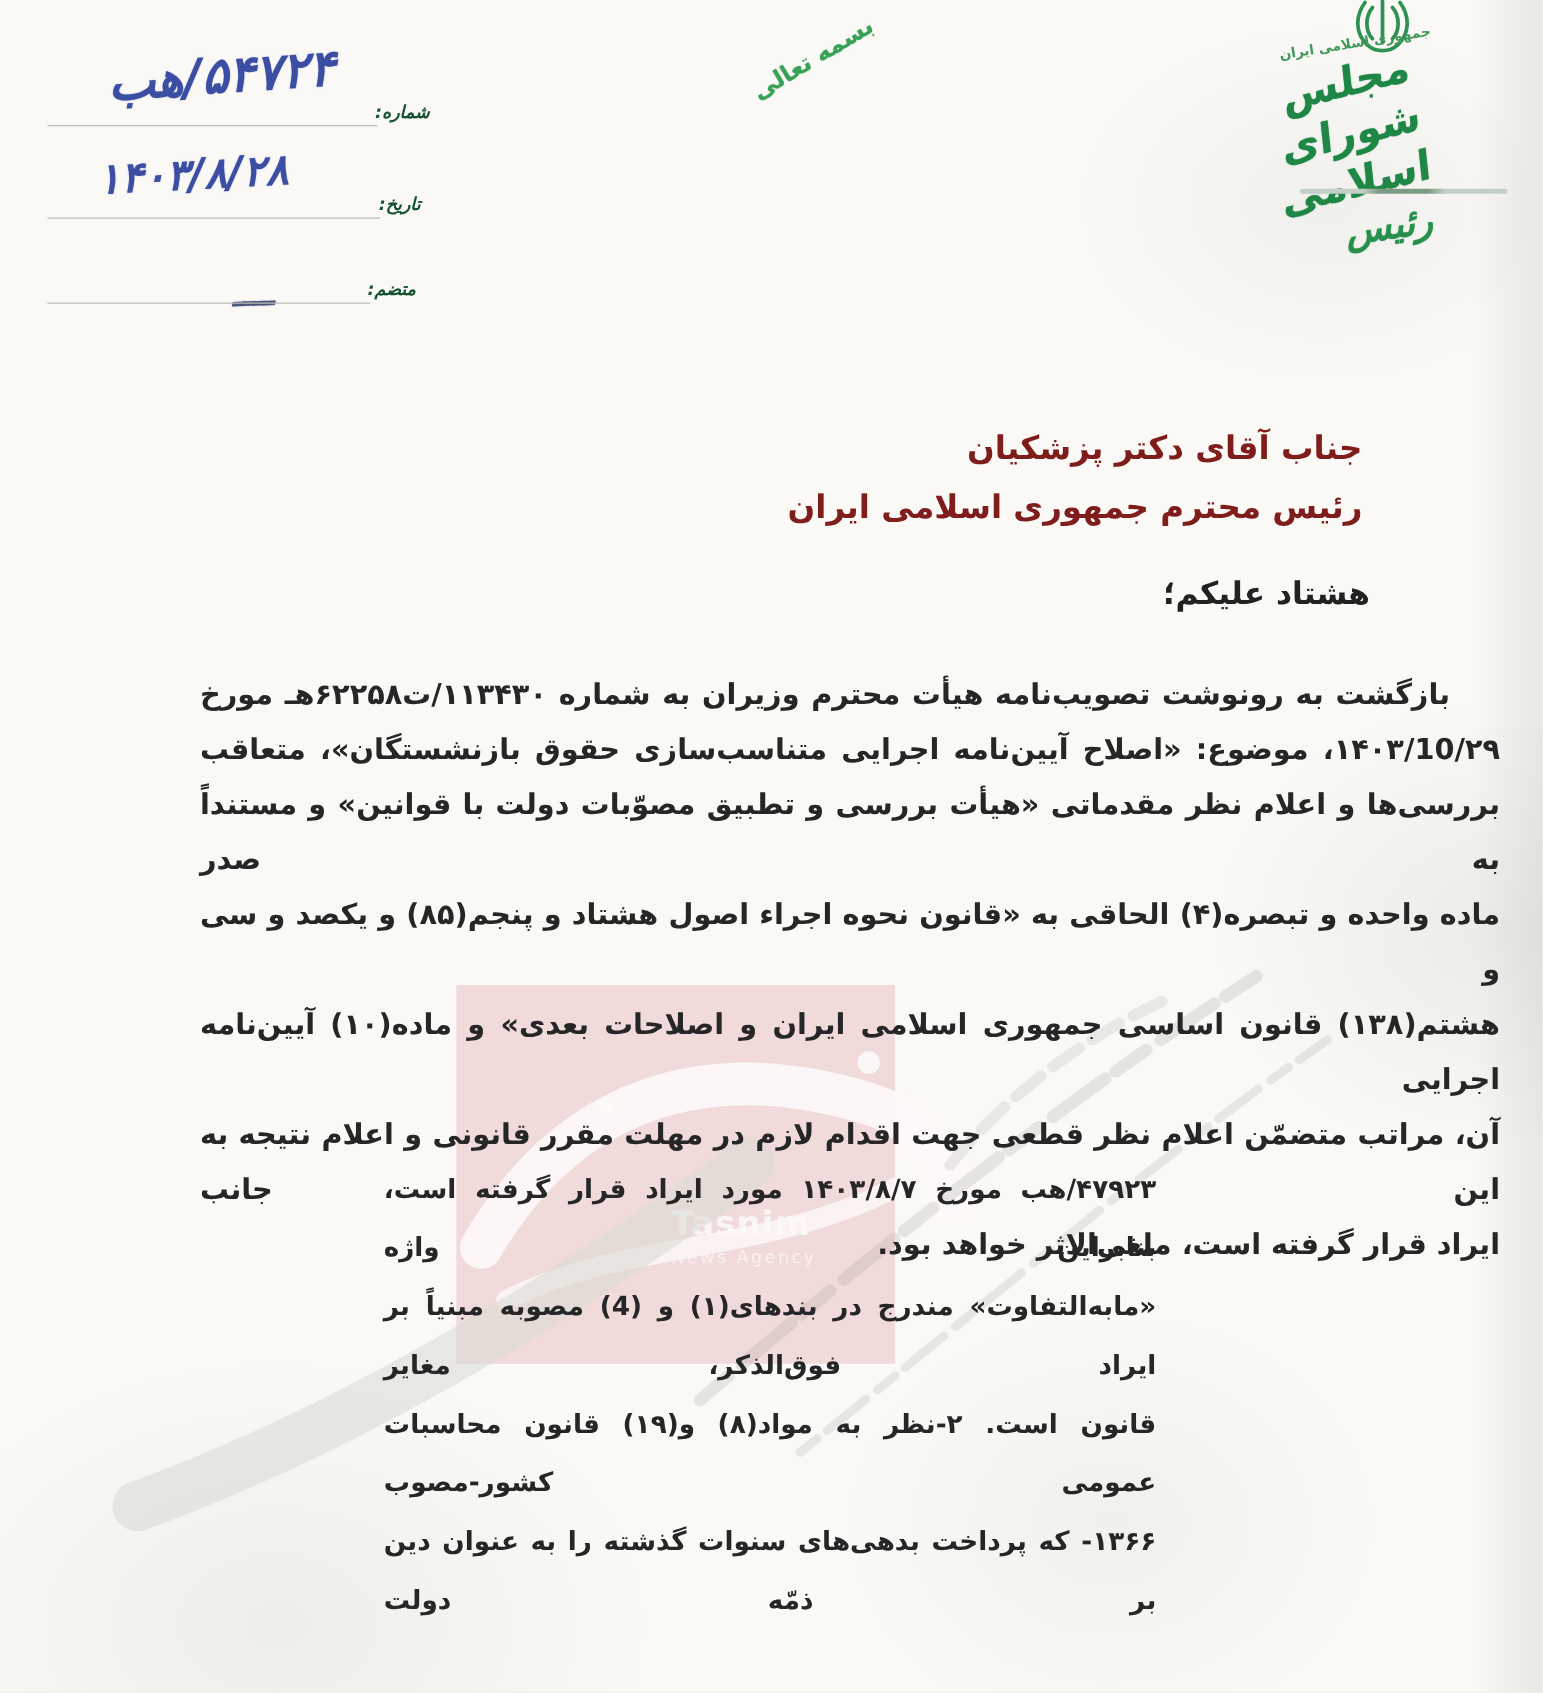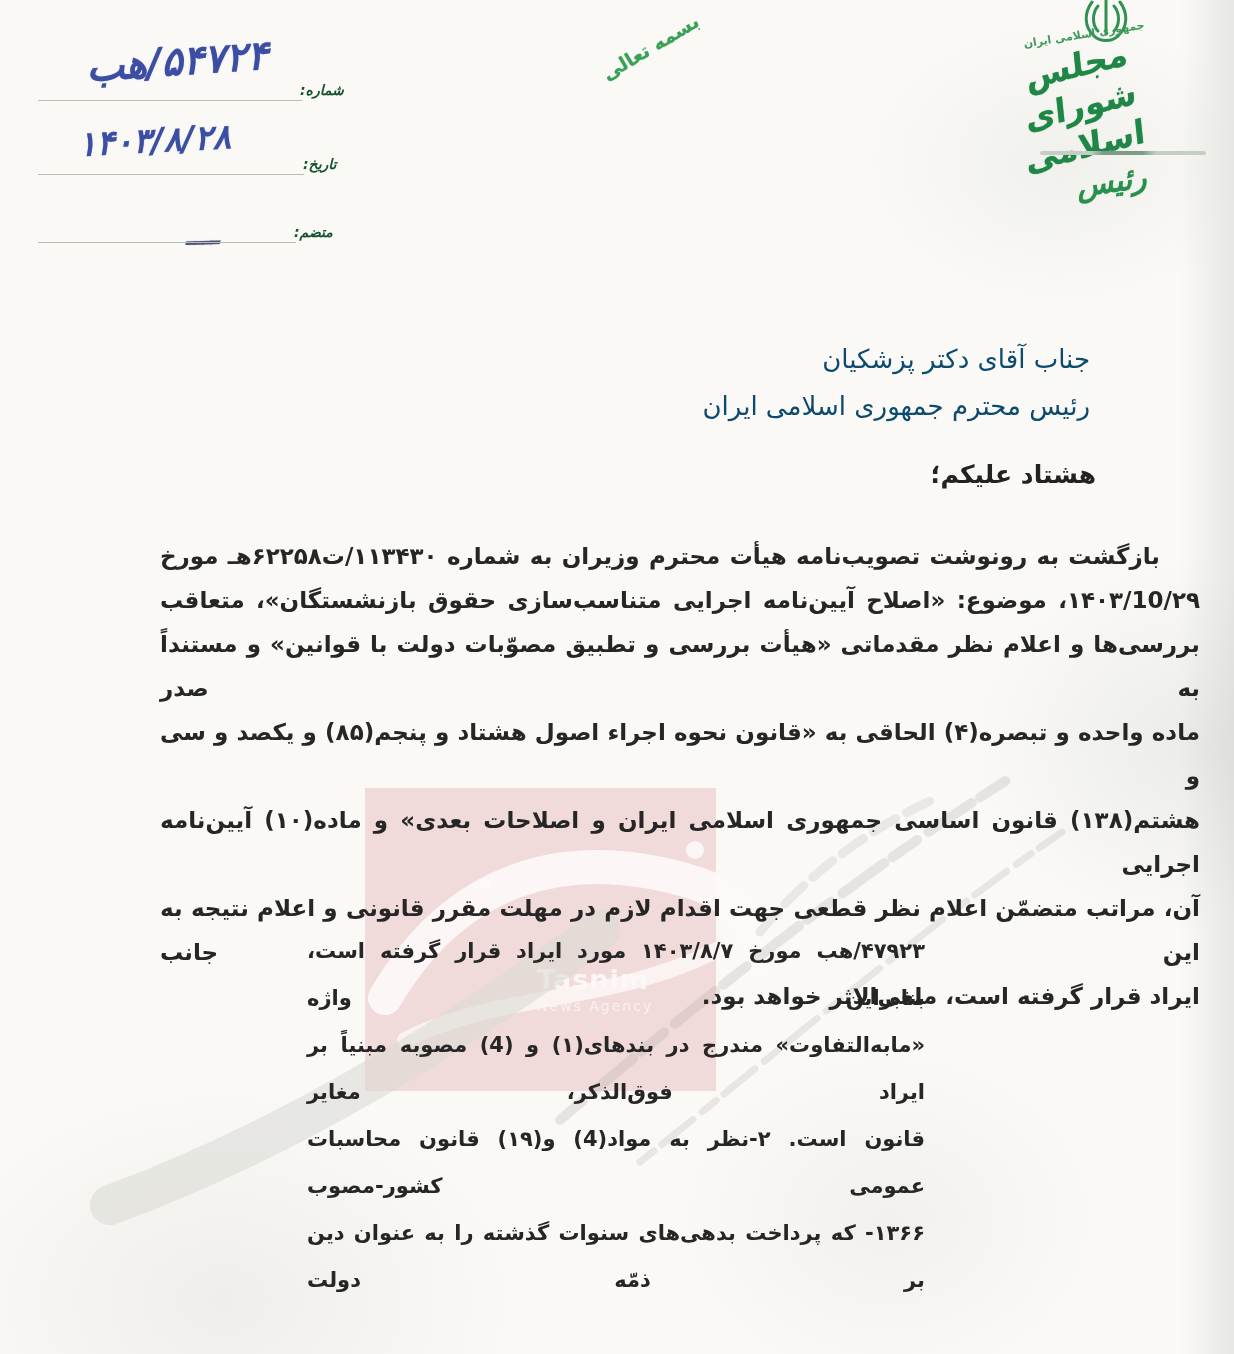--- a/index.html
+++ b/index.html
@@ -80,21 +80,21 @@
   }
   .wm-sub {
     position:absolute; left:172px; top:210px;
     font-size:14px; letter-spacing:2px; color:rgba(250,244,244,.85);
   }
   .wm-stamp { position:absolute; left:0; top:0; z-index:1; pointer-events:none; }
 
   
   .recipient {
     position:absolute; right:144px; top:336px; z-index:2; direction:rtl; text-align:right;
-    font-size:26px; font-weight:400; line-height:47px; color:#0c4a6e;
+    font-size:26px; font-weight:700; line-height:47px; color:#7f1d1d;
   }
   .greeting {
     position:absolute; right:138px; top:460px; z-index:2; direction:rtl;
     font-size:25px; font-weight:700; color:#222;
   }
   .para {
     position:absolute; right:34px; top:534px; width:1040px; z-index:2; direction:rtl;
     font-size:23px; font-weight:600; line-height:44px; color:#262626;
   }
   .items {
@@ -171,16 +171,16 @@
       <div class="tline">بررسی‌ها و اعلام نظر مقدماتی «هیأت بررسی و تطبیق مصوّبات دولت با قوانین» و مستنداً به صدر</div>
       <div class="tline">ماده واحده و تبصره(۴) الحاقی به «قانون نحوه اجراء اصول هشتاد و پنجم(۸۵) و یکصد و سی و</div>
       <div class="tline">هشتم(۱۳۸) قانون اساسی جمهوری اسلامی ایران و اصلاحات بعدی» و ماده(۱۰) آیین‌نامه اجرایی</div>
       <div class="tline">آن، مراتب متضمّن اعلام نظر قطعی جهت اقدام لازم در مهلت مقرر قانونی و اعلام نتیجه به این جانب</div>
       <div class="tline last">ایراد قرار گرفته است، ملغی‌الاثر خواهد بود.</div>
     </div>
 
   <div class="items">
       <div class="tline">۴۷۹۲۳/هب مورخ ۱۴۰۳/۸/۷ مورد ایراد قرار گرفته است، بنابراین واژه</div>
       <div class="tline">«مابه‌التفاوت» مندرج در بندهای(۱) و (4) مصوبه مبنیاً بر ایراد فوق‌الذکر، مغایر</div>
-      <div class="tline">قانون است. ۲-نظر به مواد(4) و(۱۹) قانون محاسبات عمومی کشور-مصوب</div>
+      <div class="tline">قانون است. ۲-نظر به مواد(۸) و(۱۹) قانون محاسبات عمومی کشور-مصوب</div>
       <div class="tline">۱۳۶۶- که پرداخت بدهی‌های سنوات گذشته را به عنوان دین بر ذمّه دولت</div>
     </div>
 </div>
 
 </body></html>

